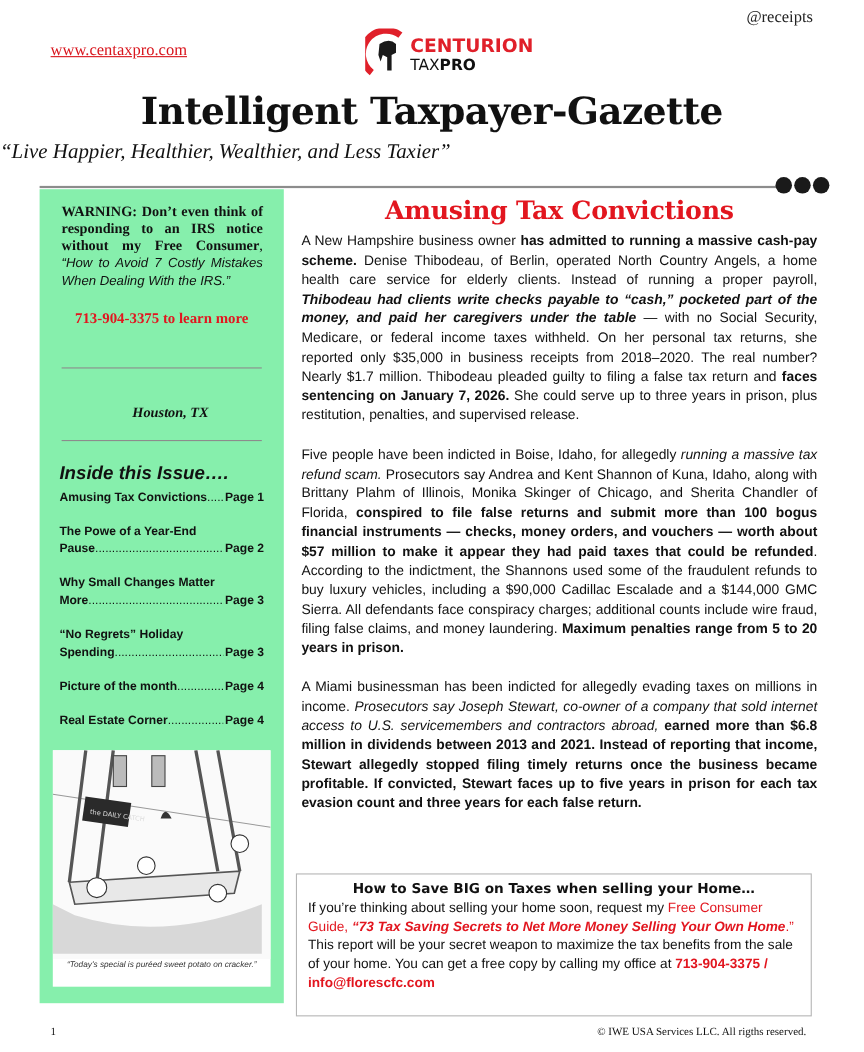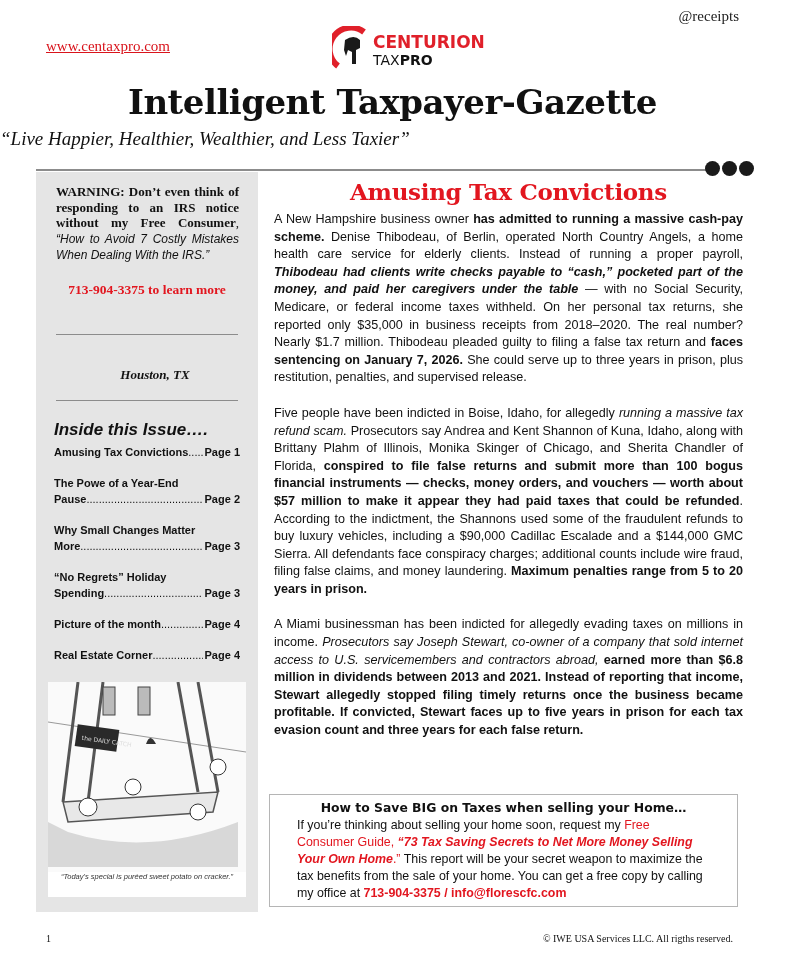--- a/index.html
+++ b/index.html
@@ -14,21 +14,21 @@
   .logo .brand2 { position: absolute; left: 41px; top: 26px; font-family: "DejaVu Sans", sans-serif; font-size: 14px; color: #111; }
   .logo .brand2 b { font-weight: bold; margin-top: 40px; }
 
   .masthead { position: absolute; left: 0; width: 785px; top: 82px; text-align: center; font-family: "DejaVu Serif", serif; font-weight: bold; font-size: 34px; color: #111; letter-spacing: -0.5px; }
   .tagline { position: absolute; left: 0; width: 785px; top: 128px; font-family: "Liberation Serif", serif; font-style: italic; font-size: 19px; color: #111; }
 
   .divider { position: absolute; left: 36px; top: 169px; width: 672px; height: 2px; background: #8c8c8c; }
   .dots { position: absolute; left: 705px; top: 161px; display: flex; gap: 2px; }
   .dot { width: 15px; height: 15px; border-radius: 50%; background: #1a1a1a; }
 
-  .sidebar { position: absolute; left: 36px; top: 172px; width: 222px; height: 740px; background: #e5e5e5; }
+  .sidebar { position: absolute; left: 36px; top: 172px; width: 222px; height: 740px; background: #86efac; }
   .warn { position: absolute; left: 20px; top: 12px; width: 183px; font-family: "Liberation Serif", serif; font-size: 13px; line-height: 15.5px; text-align: justify; color: #111; }
   .warn b { font-weight: bold; }
   .warn i { font-style: italic; font-family: "Liberation Sans", sans-serif; font-size: 12px; }
   .call { position: absolute; left: 10px; width: 202px; top: 110px; text-align: center; font-family: "Liberation Serif", serif; font-weight: bold; font-size: 13.5px; line-height: 16.5px; color: #e2161f; }
   .rule { position: absolute; left: 20px; width: 182px; height: 1px; background: #8c8c8c; }
   .date { position: absolute; left: 0; width: 222px; top: 174px; text-align: center; font-family: "Liberation Serif", serif; font-style: italic; font-weight: bold; font-size: 17px; color: #111; }
   .city { position: absolute; left: 0; width: 238px; top: 195px; text-align: center; font-family: "Liberation Serif", serif; font-style: italic; font-weight: bold; font-size: 13px; color: #111; }
 
   .toc-title { position: absolute; left: 18px; top: 248px; font-family: "Liberation Sans", sans-serif; font-style: italic; font-weight: bold; font-size: 17px; color: #111; }
   .toc { position: absolute; left: 18px; top: 272px; width: 186px; font-family: "Liberation Sans", sans-serif; font-weight: bold; font-size: 11px; color: #111; }
@@ -41,21 +41,21 @@
   .cartoon { position: absolute; left: 12px; top: 510px; width: 198px; height: 215px; background: #fff; }
   .cartoon svg { position: absolute; left: 0; top: 0; }
   .cartoon .caption { position: absolute; left: 0; width: 198px; top: 190px; text-align: center; font-family: Liberation Sans, sans-serif; font-style: italic; font-size: 7.5px; color: #333; }
 
   .main { position: absolute; left: 274px; top: 178px; width: 469px; }
   .headline { text-align: center; font-family: "DejaVu Serif", serif; font-weight: bold; font-size: 23px; color: #e2161f; margin-bottom: 6px; letter-spacing: -0.3px; }
   .para { font-family: "Liberation Sans", sans-serif; font-size: 12.6px; line-height: 17.6px; text-align: justify; color: #111; margin-bottom: 18px; }
   .para b { font-weight: bold; }
   .para i { font-style: italic; }
 
-  .promo { position: absolute; left: 269px; top: 794px; width: 469px; height: 113px; border: 1px solid #b5b5b5; padding: 4px 27px; font-family: "Liberation Sans", sans-serif; font-size: 12.4px; line-height: 17px; color: #111; }
+  .promo { position: absolute; left: 269px; top: 794px; width: 469px; height: 130px; border: 1px solid #b5b5b5; padding: 4px 10px; font-family: "Liberation Sans", sans-serif; font-size: 12.4px; line-height: 17px; color: #111; }
   .promo .ptitle { text-align: center; font-family: "DejaVu Sans", sans-serif; font-weight: bold; font-size: 12.4px; margin-bottom: 1px; }
   .promo .red { color: #e2161f; }
   .promo .redbi { color: #e2161f; font-weight: bold; font-style: italic; }
   .promo .redb { color: #e2161f; font-weight: bold; }
 
   .footer-page { position: absolute; left: 46px; top: 933px; font-family: "Liberation Serif", serif; font-size: 10px; color: #111; }
   .footer-copy { position: absolute; right: 52px; top: 933px; font-family: "Liberation Serif", serif; font-size: 10px; color: #111; }
 </style>
 </head>
 <body>

